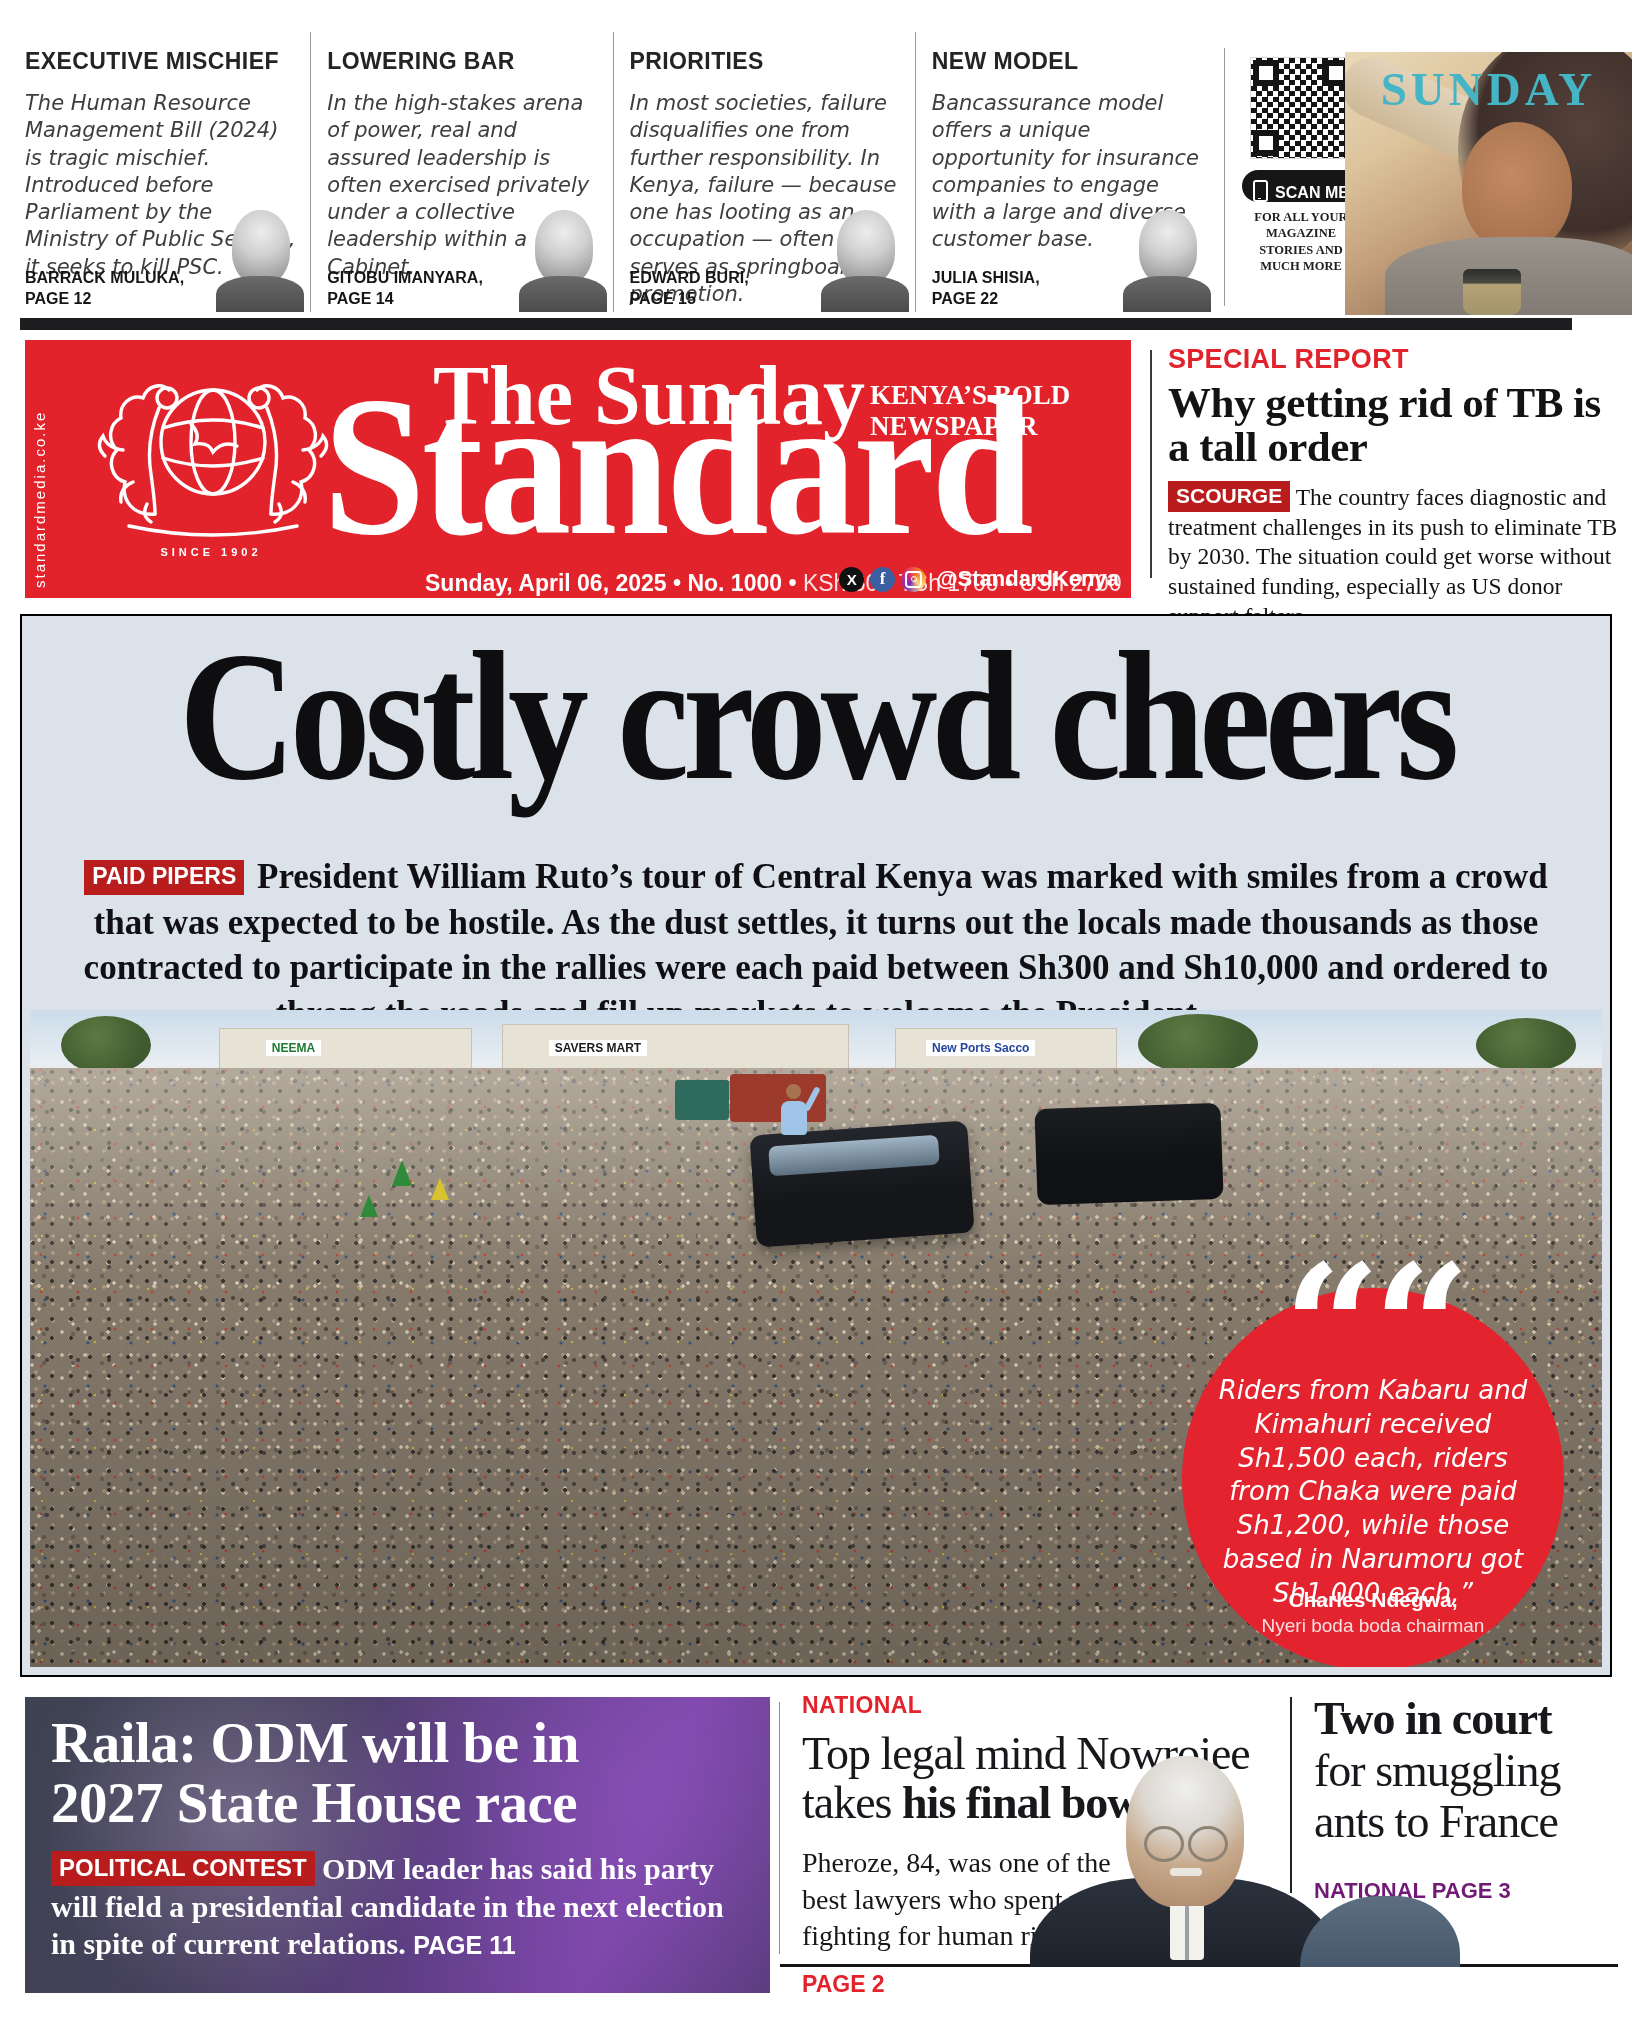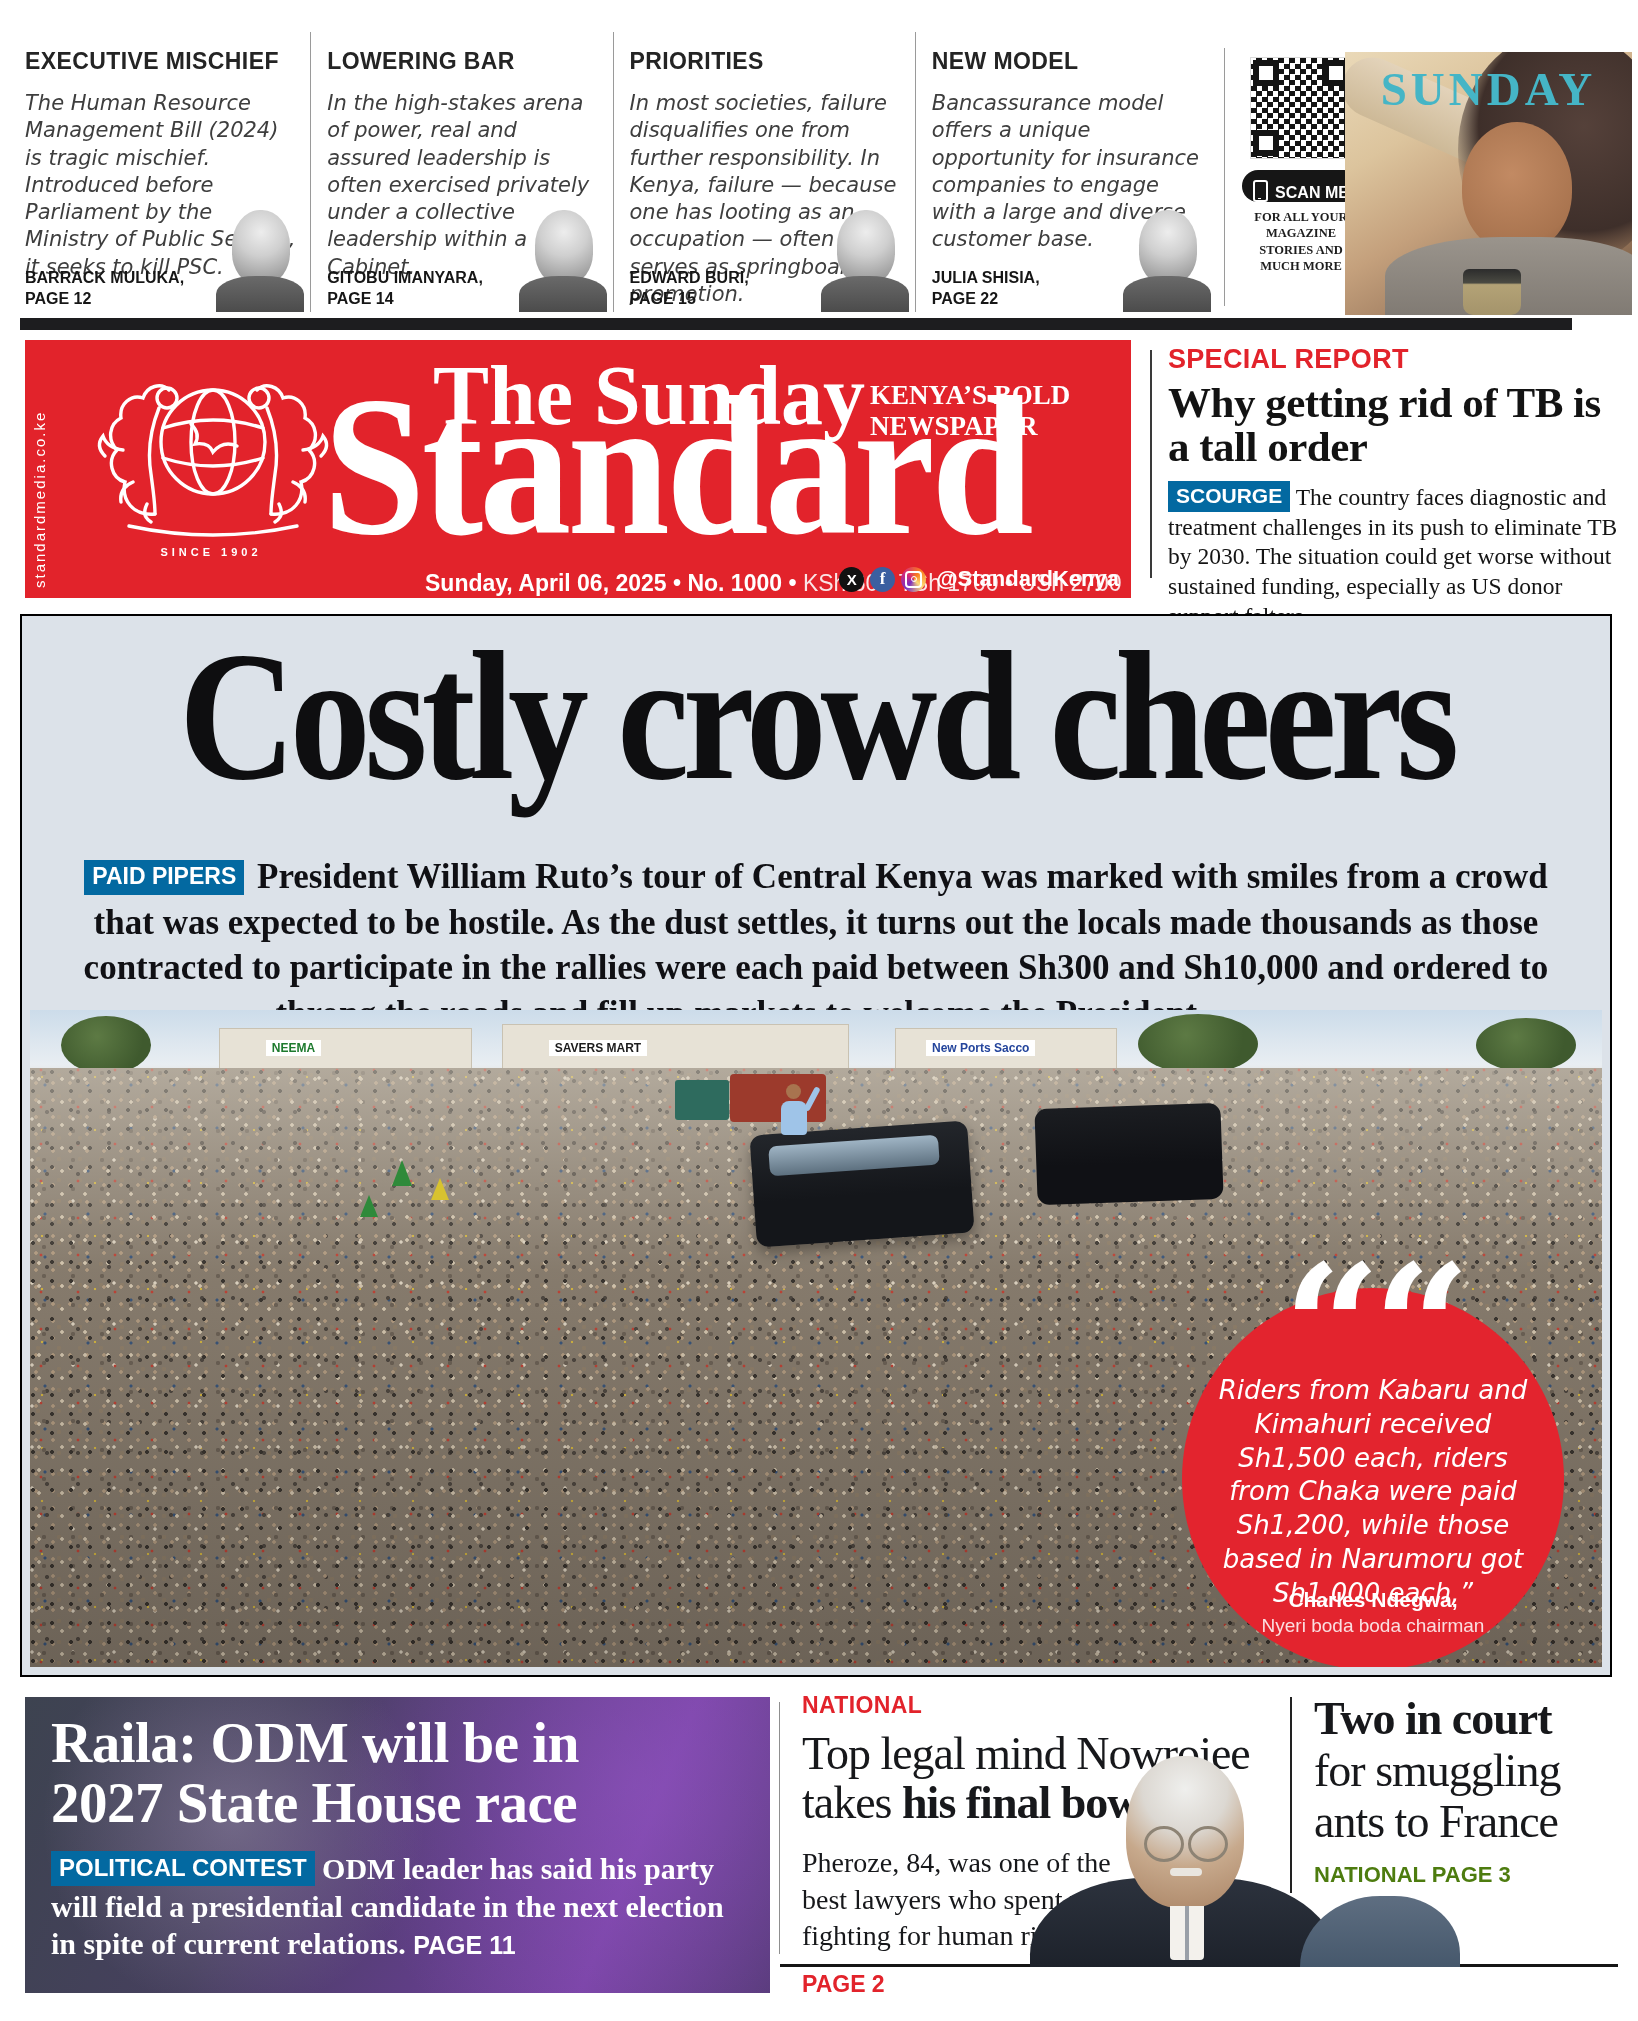--- a/index.html
+++ b/index.html
@@ -81,21 +81,21 @@
   .ig-in{width:13px;height:13px;border:2px solid #fff;border-radius:4px;display:block;position:relative;}
   .ig-in::after{content:"";position:absolute;left:3.5px;top:3.5px;width:4px;height:4px;border:1.5px solid #fff;border-radius:50%;}
   .handle{color:#fff;font-size:22px;font-weight:bold;margin-left:4px;}
 
   
   .sr-divider{position:absolute;left:1150px;top:350px;width:2px;height:228px;background:#3a3a3a;}
   .special-report{position:absolute;left:1168px;top:344px;width:462px;}
   .sr-kicker{font-size:27px;font-weight:800;color:#e2232b;letter-spacing:.3px;}
   .sr-head{margin-top:6px;font-family:"Liberation Serif",serif;font-weight:bold;
      font-size:43px;line-height:1.02;color:#131313;letter-spacing:-.5px;}
-  .red-tag{display:inline-block;background:#0369a1;color:#fff;font-family:"Liberation Sans",sans-serif;
+  .red-tag{display:inline-block;background:#b91c1c;color:#fff;font-family:"Liberation Sans",sans-serif;
      font-weight:800;font-size:21px;padding:2px 8px 3px;vertical-align:2px;}
   .sr-body{margin-top:12px;font-family:"Liberation Serif",serif;font-size:23.5px;line-height:1.27;color:#141414;}
   .sr-page{margin-top:8px;font-size:20px;font-weight:800;color:#141414;}
 
   
   .main-frame{position:absolute;left:20px;top:614px;width:1588px;height:1059px;
      border:2px solid #000000;background:#dce2e9;}
   .lead-head{position:absolute;left:0;right:0;top:8px;margin:0;text-align:center;
      font-family:"Liberation Serif",serif;font-weight:bold;font-size:184px;line-height:1;
      letter-spacing:-7px;color:#0e0e10;transform:scaleX(.88);}
@@ -194,21 +194,21 @@
      border-radius:52% 56% 0 0/120% 140% 0 0;background:linear-gradient(#2c323d,#1d222b);}
   .law-shoulder{position:absolute;right:0;top:140px;width:160px;height:71px;
      border-radius:55% 45% 0 0/110% 90% 0 0;background:linear-gradient(#5e6e81,#46586c);}
   .law-bands{position:absolute;left:140px;top:150px;width:34px;height:54px;background:#f3f1ec;
      border-radius:0 0 4px 4px;}
   .law-bands::after{content:"";position:absolute;left:15px;top:0;width:4px;height:54px;background:#9aa0a8;}
 
   .court{position:absolute;left:1314px;top:1693px;width:310px;}
   .court-head{font-family:"Liberation Serif",serif;font-size:46px;line-height:1.12;color:#17181b;letter-spacing:-1px;}
   .court-head b{font-weight:bold;}
-  .court-page{margin-top:14px;font-size:22px;font-weight:800;color:#4d7c0f;}
+  .court-page{margin-top:30px;font-size:22px;font-weight:800;color:#701a75;}
 </style>
 </head>
 <body>
 
 <div class="page">
 
   <div class="teaser-strip">
     <div class="teaser">
       <div class="t-head">EXECUTIVE MISCHIEF</div>
       <div class="t-body">The Human Resource Management Bill (2024) is tragic mischief. Introduced before Parliament by the Ministry of Public Service, it seeks to kill PSC.</div>

